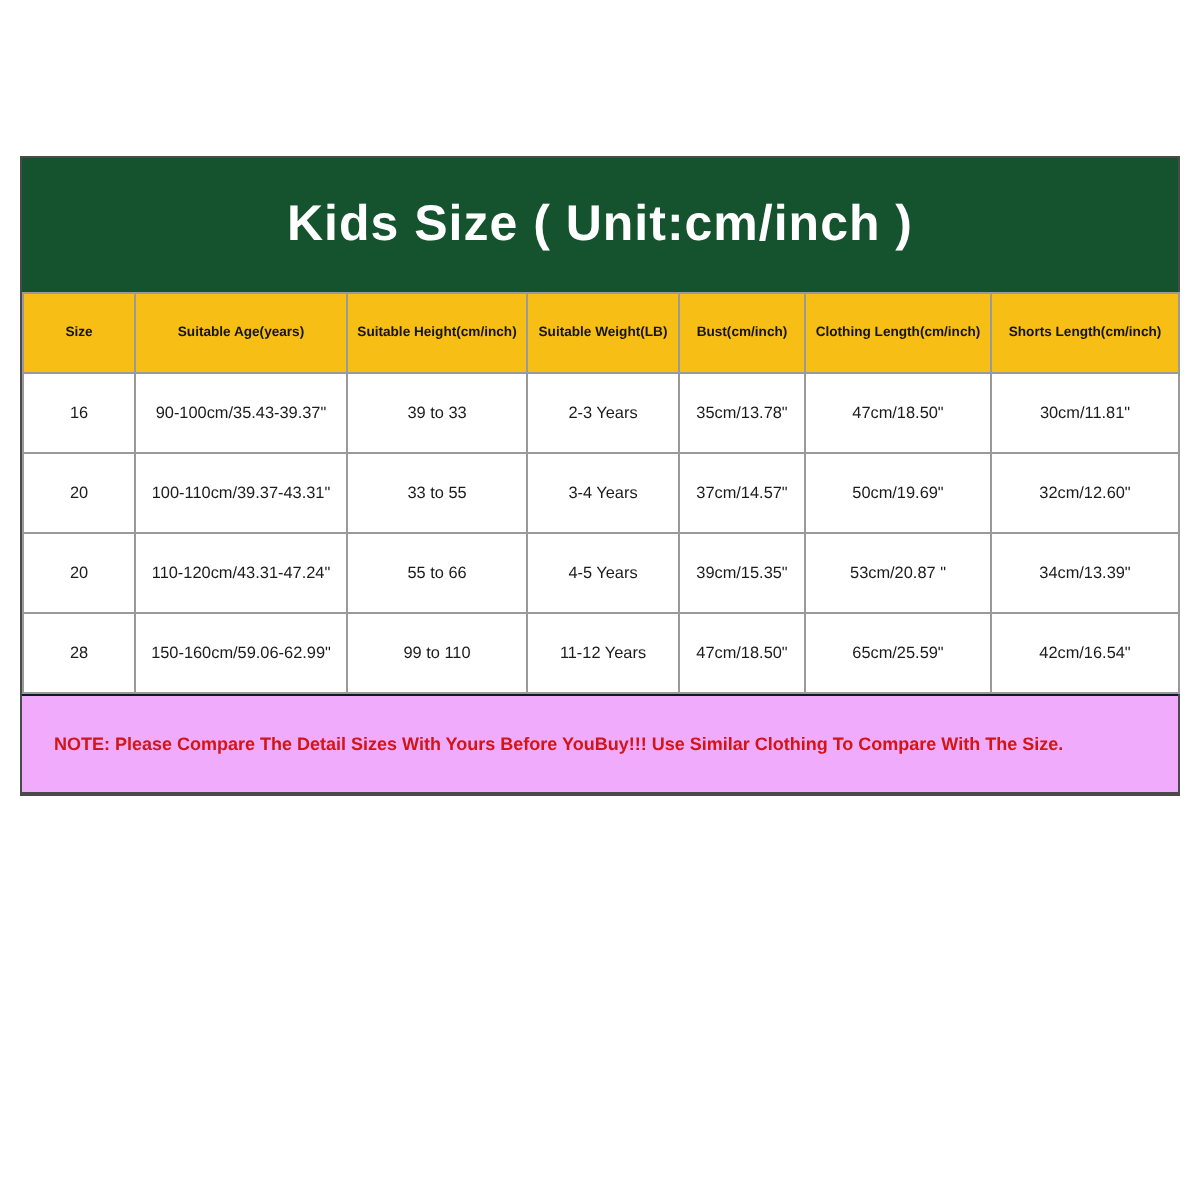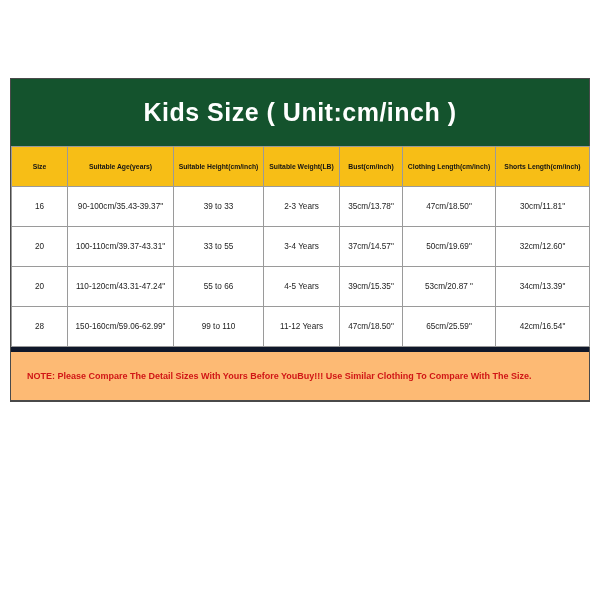--- a/index.html
+++ b/index.html
@@ -61,22 +61,22 @@
   }
   .size-table td {
     background: #ffffff;
     color: #1c1c1c;
     height: 39px;
     font-size: 8.2px;
     white-space: nowrap;
   }
   .note-bar {
     height: 48px;
-    background: #fdba74;
-    border-top: 5px solid #0f172a;
+    background: #f0abfc;
+    border-top: 1px solid #0f172a;
     display: flex;
     align-items: center;
     padding-left: 16px;
     padding-right: 24px;
   }
   .note-bar span {
     color: #D01616;
     font-size: 9px;
     font-weight: bold;
     white-space: nowrap;

